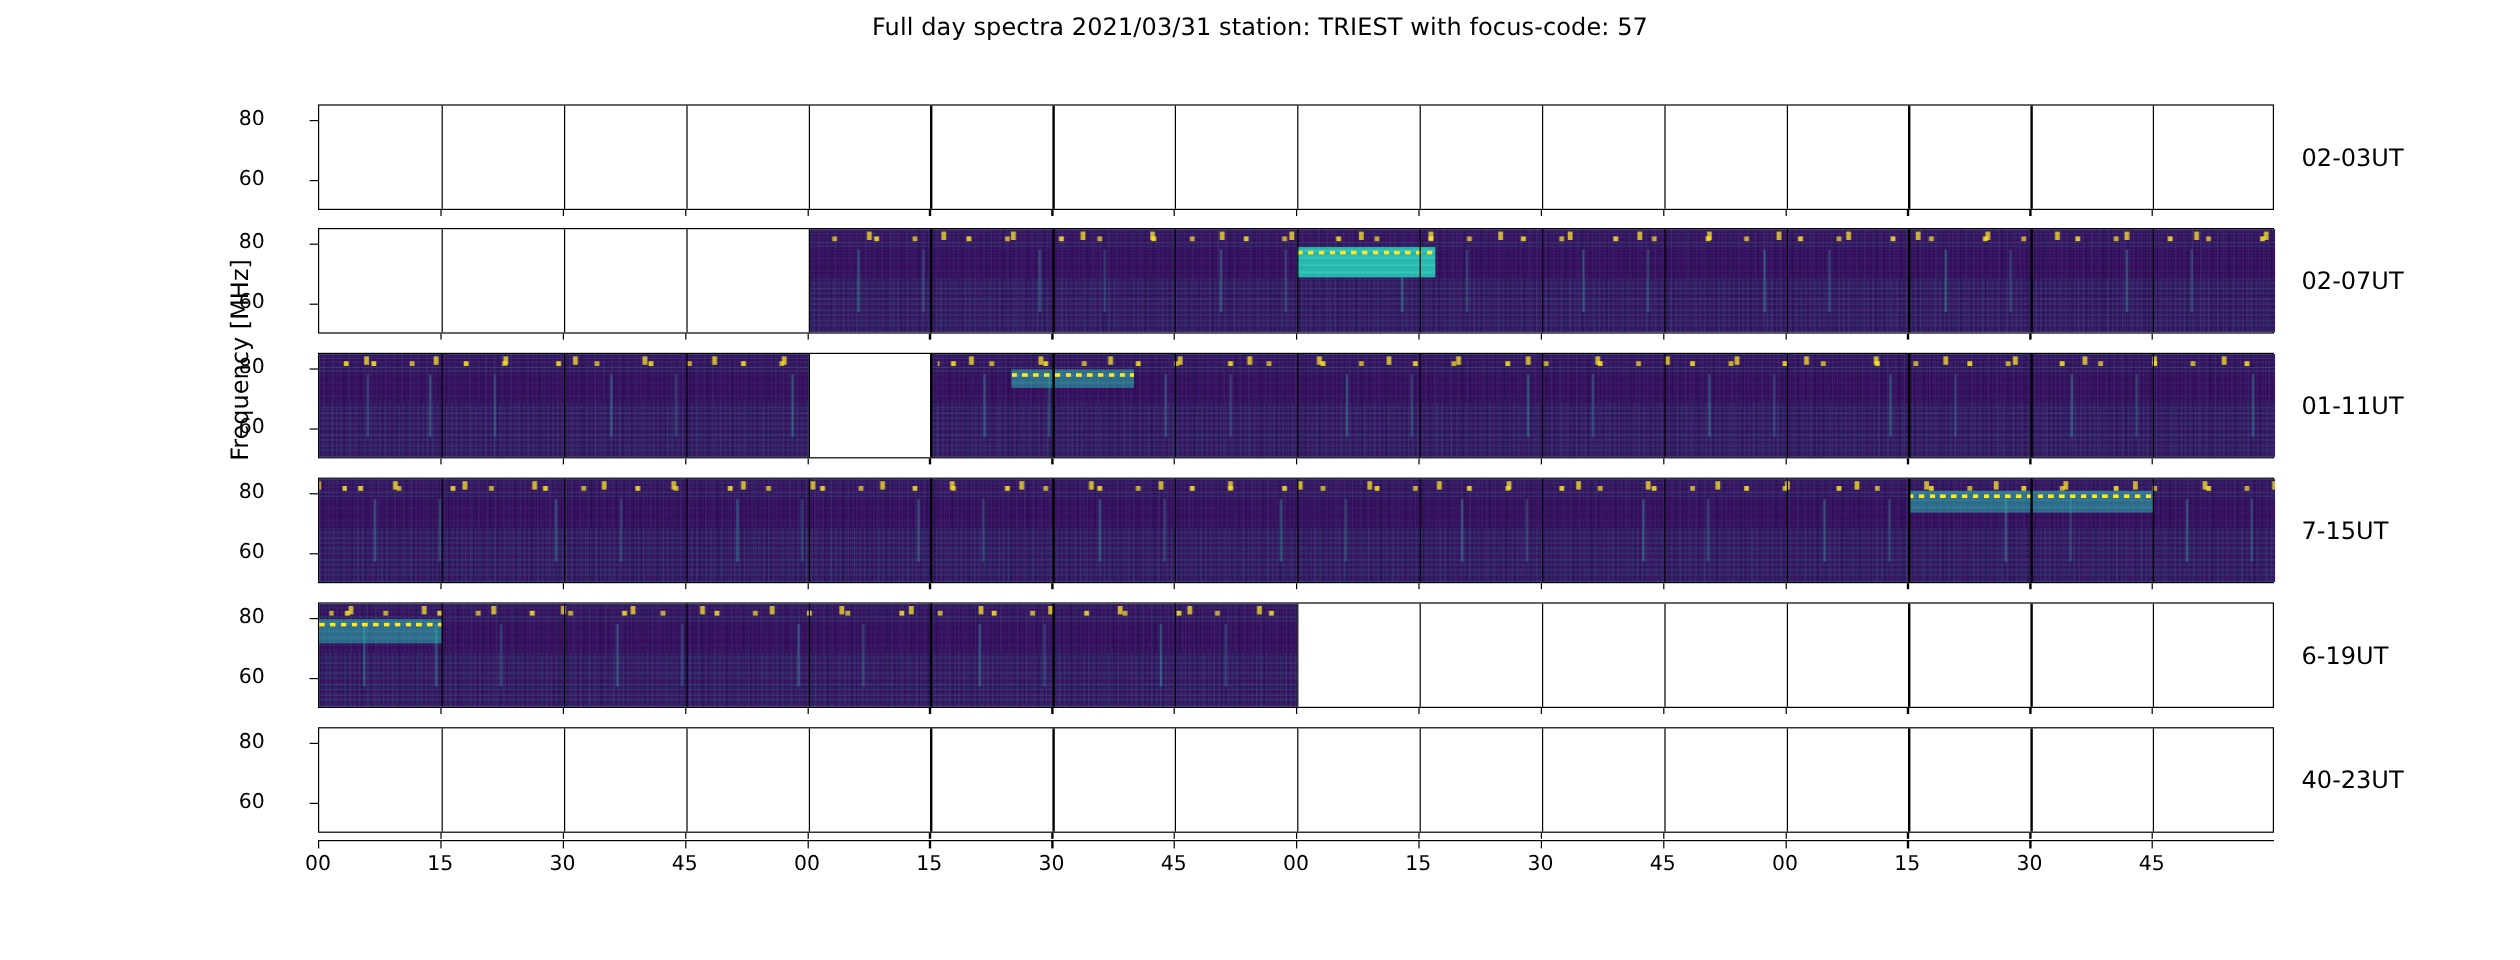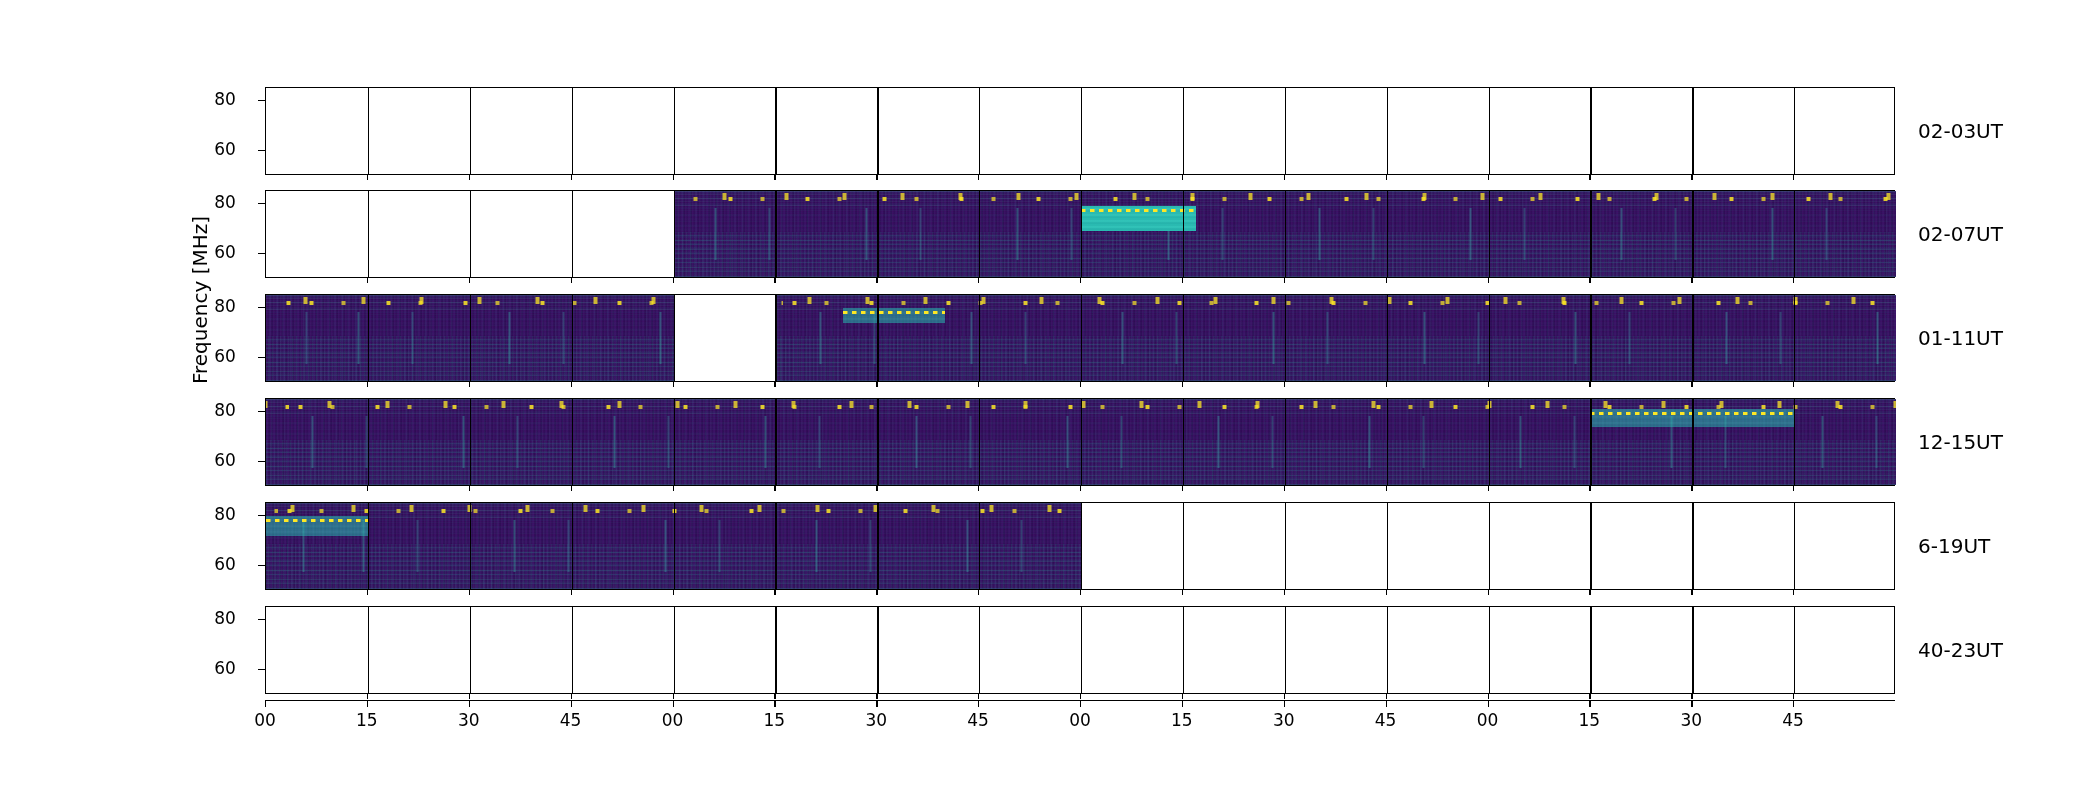--- a/index.html
+++ b/index.html
@@ -44,21 +44,21 @@
   .rowlabel {
     position: absolute;
     left: 1918px;
     font-size: 20px;
     color: #000;
     white-space: nowrap;
   }
   .ytick-label {
     position: absolute;
     width: 52px;
-    text-align: center;
+    text-align: left;
     font-size: 17px;
     color: #000;
   }
   .ytick-mark {
     position: absolute;
     width: 7px; height: 1.3px;
     background: #000;
     left: 265px;
   }
   .panel-div {
@@ -197,20 +197,21 @@
     background-image: repeating-linear-gradient(90deg,
       #fde725 0px, #fde725 4px,
       rgba(0,0,0,0) 5px, rgba(0,0,0,0) 9px);
   }
 </style>
 </head>
 <body>
 
 <div id="figure">
 
+  <div id="fig-title">Full day spectra 2021/03/31 station: TRIEST with focus-code: 57</div>
   <div id="ylabel">Frequency [MHz]</div>
 
   <div id="rows-host">
       <div class="row" style="top: 87px; height: 88px;">
         <div class="panel-div" style="left: 101.875px;"></div>
         <div class="panel-div" style="left: 203.75px;"></div>
         <div class="panel-div" style="left: 305.625px;"></div>
         <div class="panel-div" style="left: 407.5px;"></div>
         <div class="panel-div" style="left: 509.375px;"></div>
         <div class="panel-div" style="left: 611.25px;"></div>
@@ -337,21 +338,21 @@
         <div class="panel-div" style="left: 1120.62px;"></div>
         <div class="panel-div" style="left: 1222.5px;"></div>
         <div class="panel-div" style="left: 1324.38px;"></div>
         <div class="panel-div" style="left: 1426.25px;"></div>
         <div class="panel-div" style="left: 1528.12px;"></div>
       </div>
       <div class="ytick-mark" style="top: 410.571px; left: 258px;"></div>
       <div class="ytick-label" style="top: 399.571px; left: 199px;">80</div>
       <div class="ytick-mark" style="top: 460.857px; left: 258px;"></div>
       <div class="ytick-label" style="top: 449.857px; left: 199px;">60</div>
-      <div class="rowlabel" style="top: 430px;">12-15UT</div>
+      <div class="rowlabel" style="top: 430px;">7-15UT</div>
       <div class="row" style="top: 502px; height: 88px;">
         <div class="segment" style="left: 0px; width: 815px;">
           <div class="spec">
             <div class="lay n1" style="background-position-x: 53px;"></div>
             <div class="lay n2" style="background-position-x: 6px;"></div>
             <div class="lay n3" style="background-position-x: 56px;"></div>
             <div class="lay stripes" style="background-position-x: 9px;"></div>
             <div class="lay vstreak" style="background-position-x: 59px;"></div>
             <div class="lay topband" style="background-position-x: 12px;"></div>
             <div class="lay topband2" style="background-position-x: 62px;"></div>

